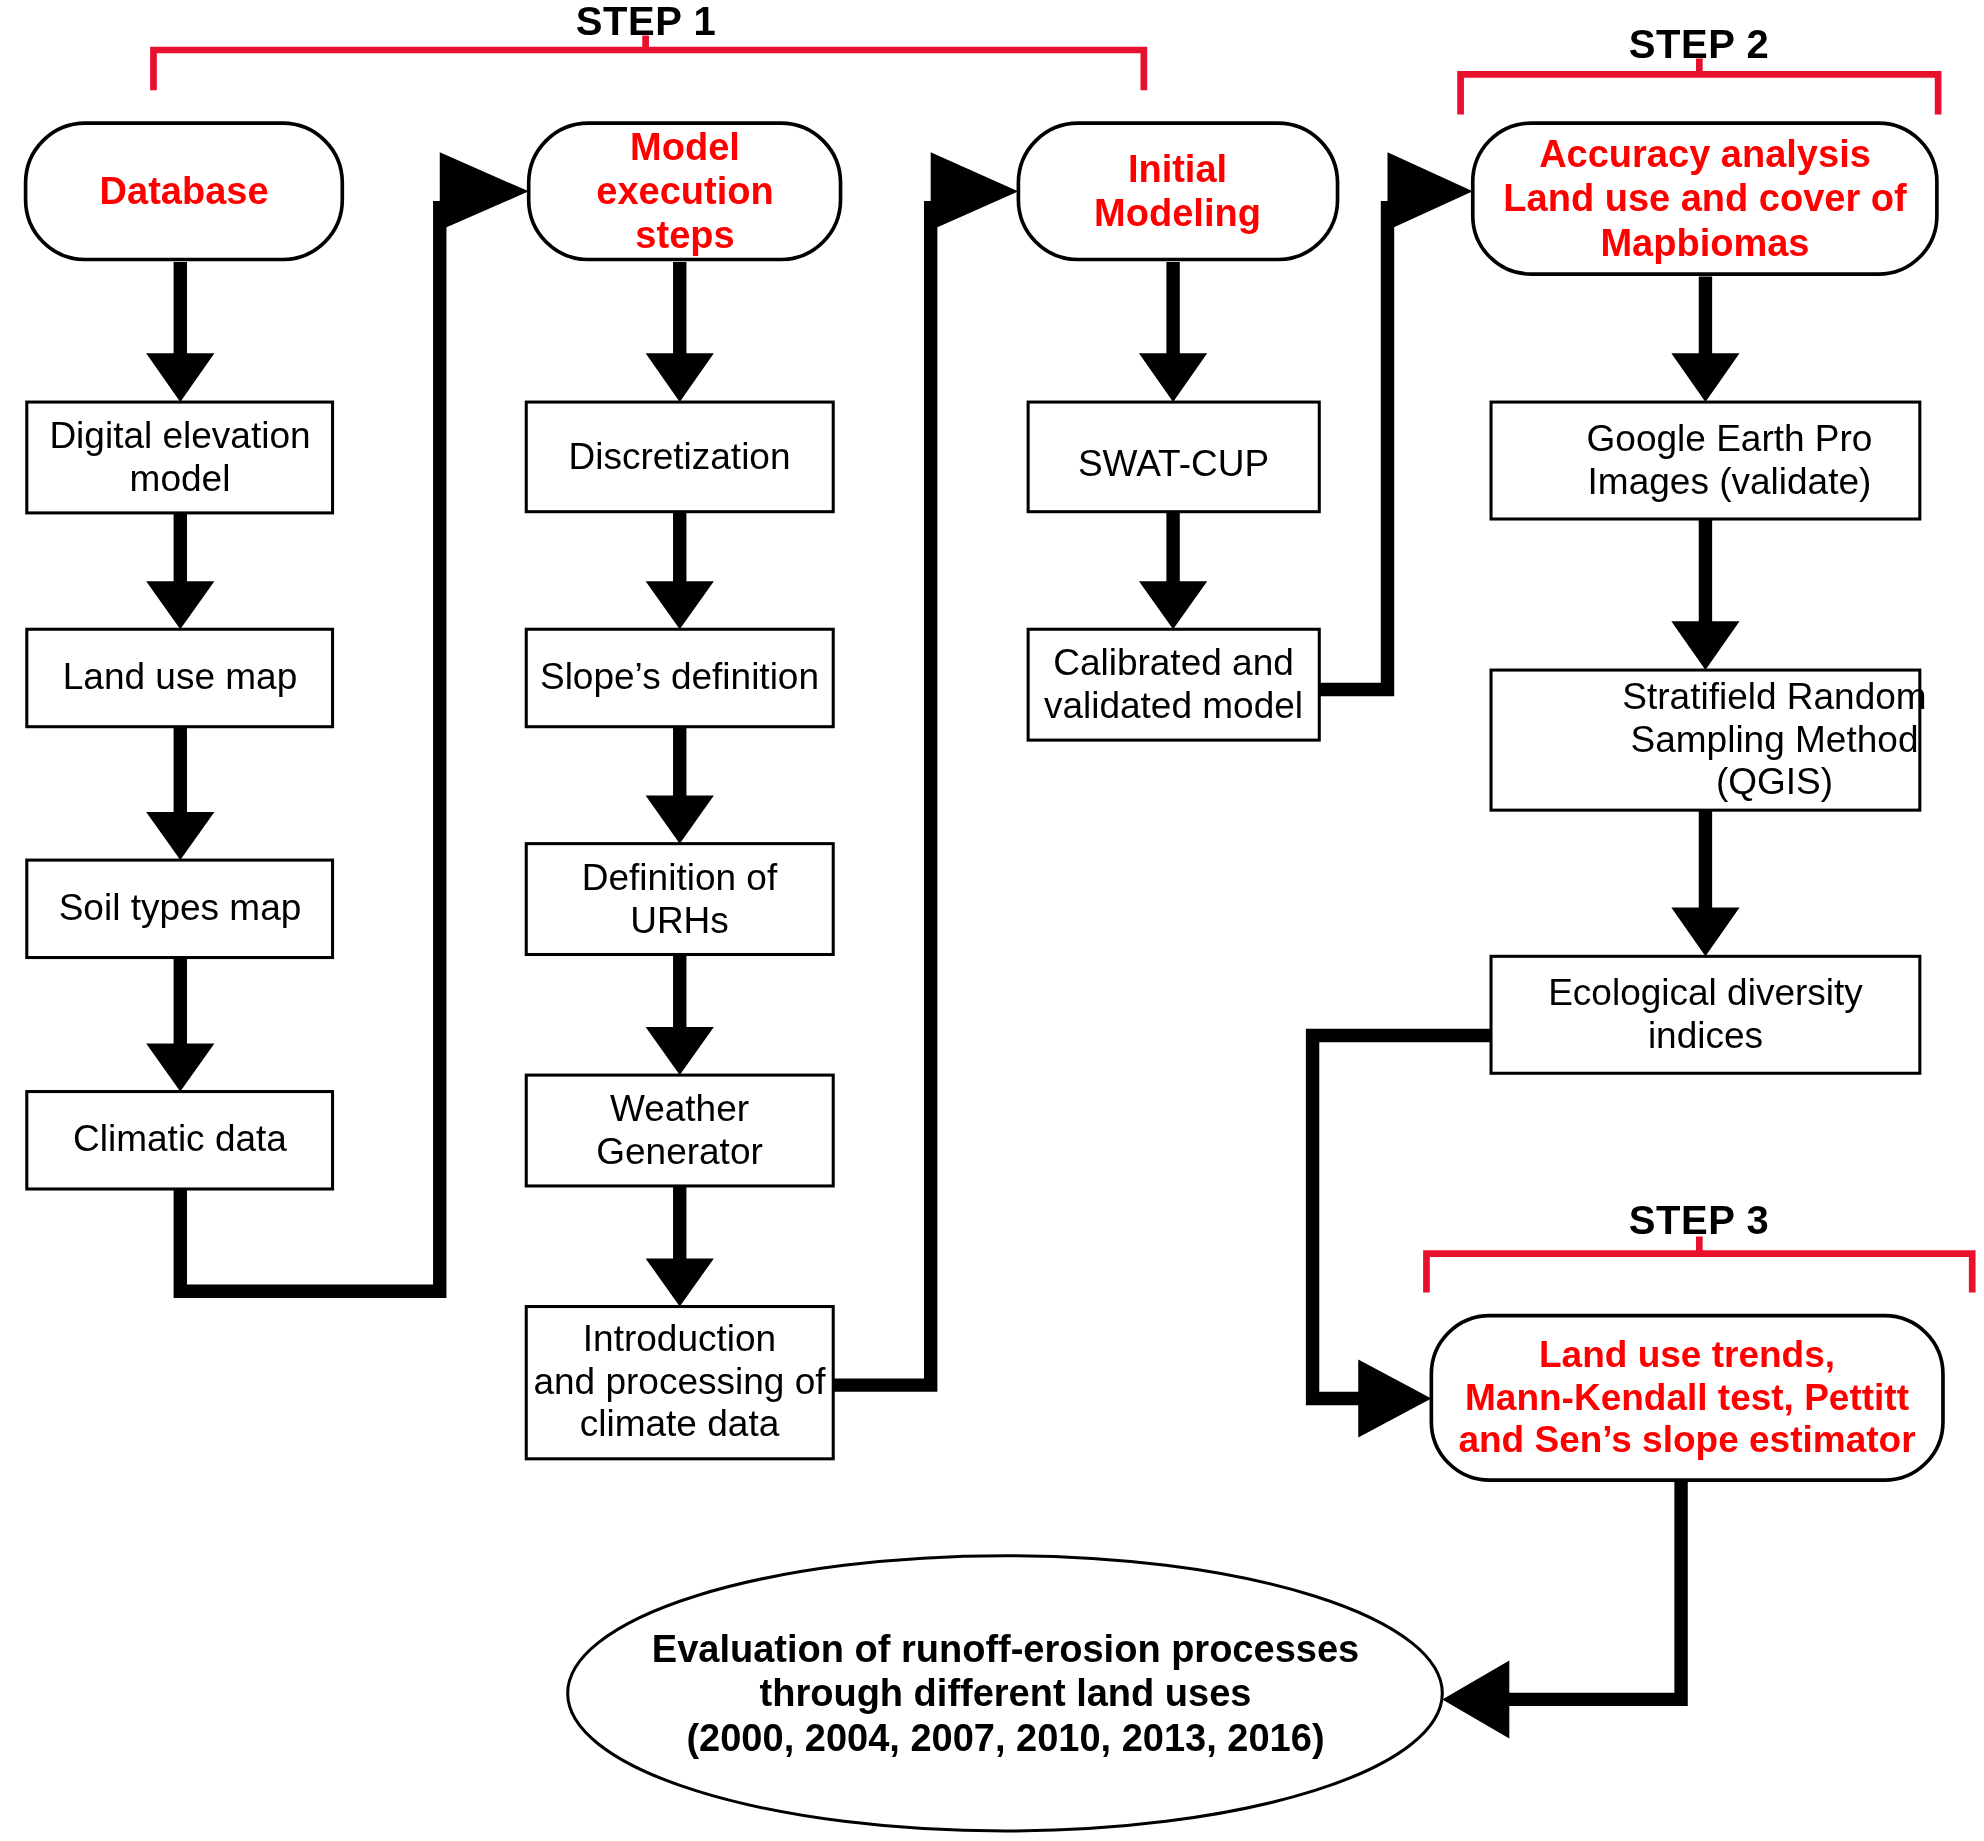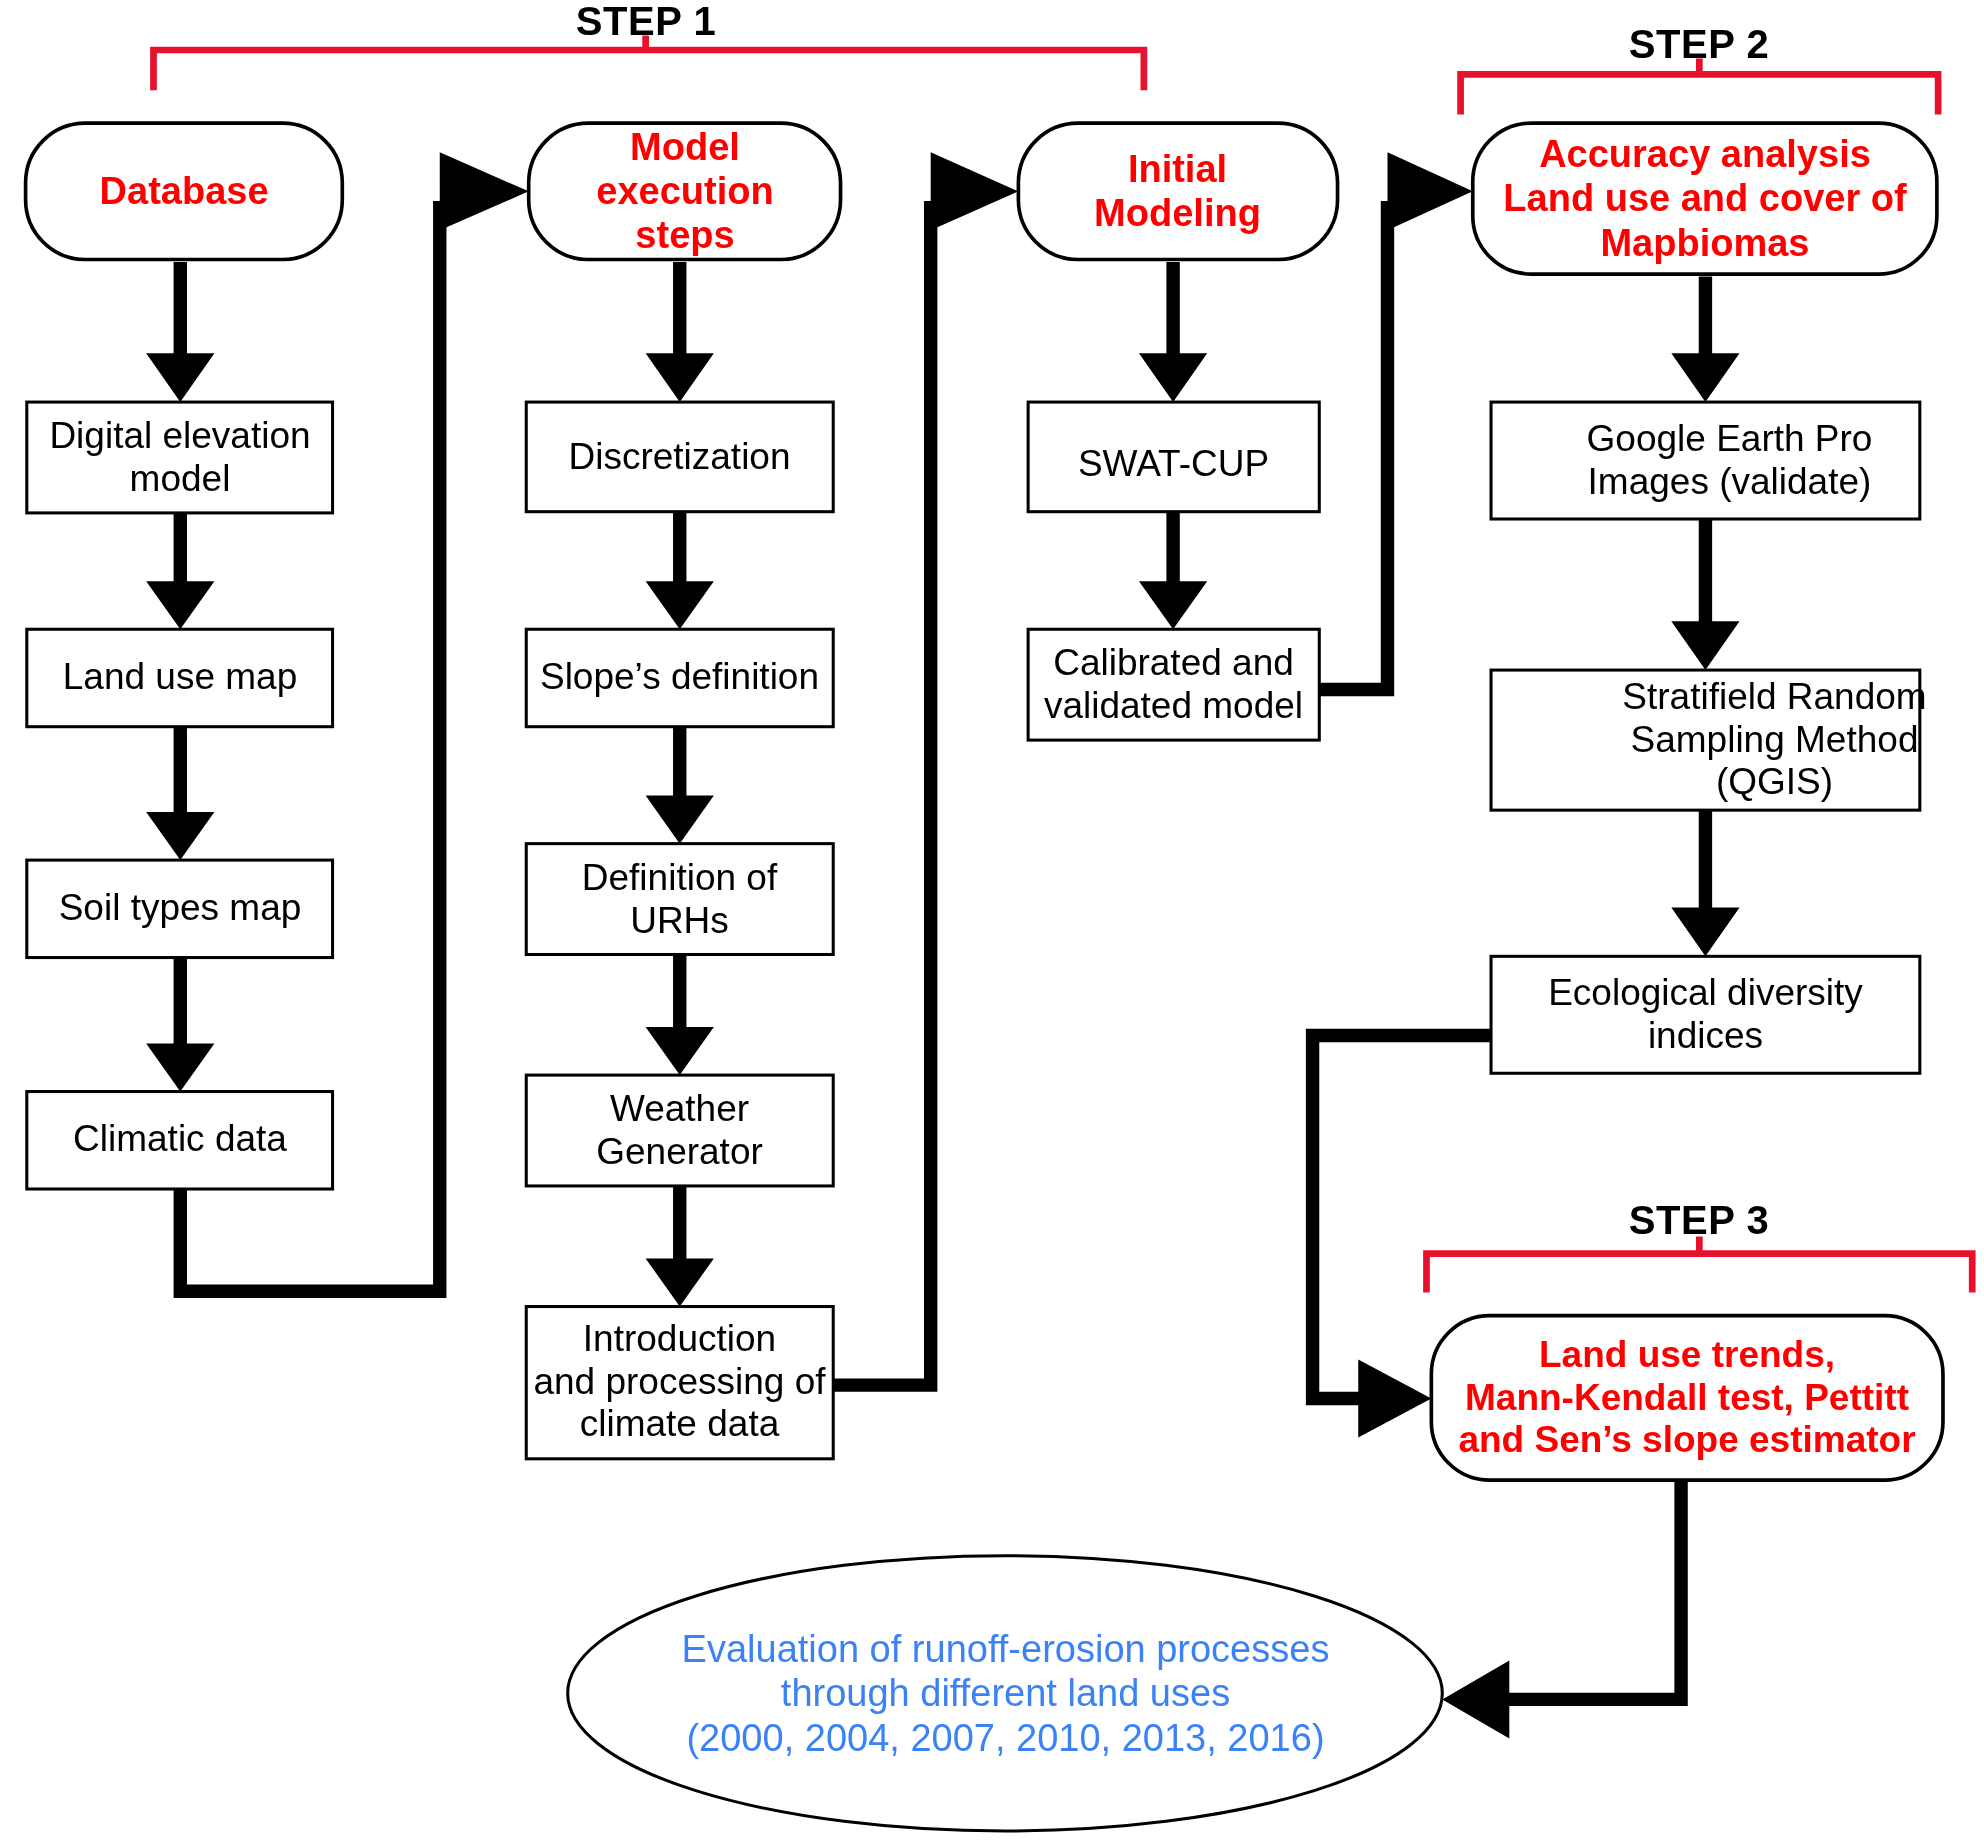--- a/index.html
+++ b/index.html
@@ -67,23 +67,23 @@
     color: #000000;
     font-size: 37px;
     font-weight: 400;
   }
   .txt-red {
     color: #ff0000;
     font-size: 38px;
     font-weight: bold;
   }
   .txt-blue {
-    color: #3b82f6;
+    color: #000000;
     font-size: 38px;
-    font-weight: normal;
+    font-weight: bold;
   }
   .txt-step {
     color: #000000;
     font-size: 40px;
     font-weight: bold;
     letter-spacing: 0.6px;
   }
   .center-box {
     display: flex;
     align-items: center;

